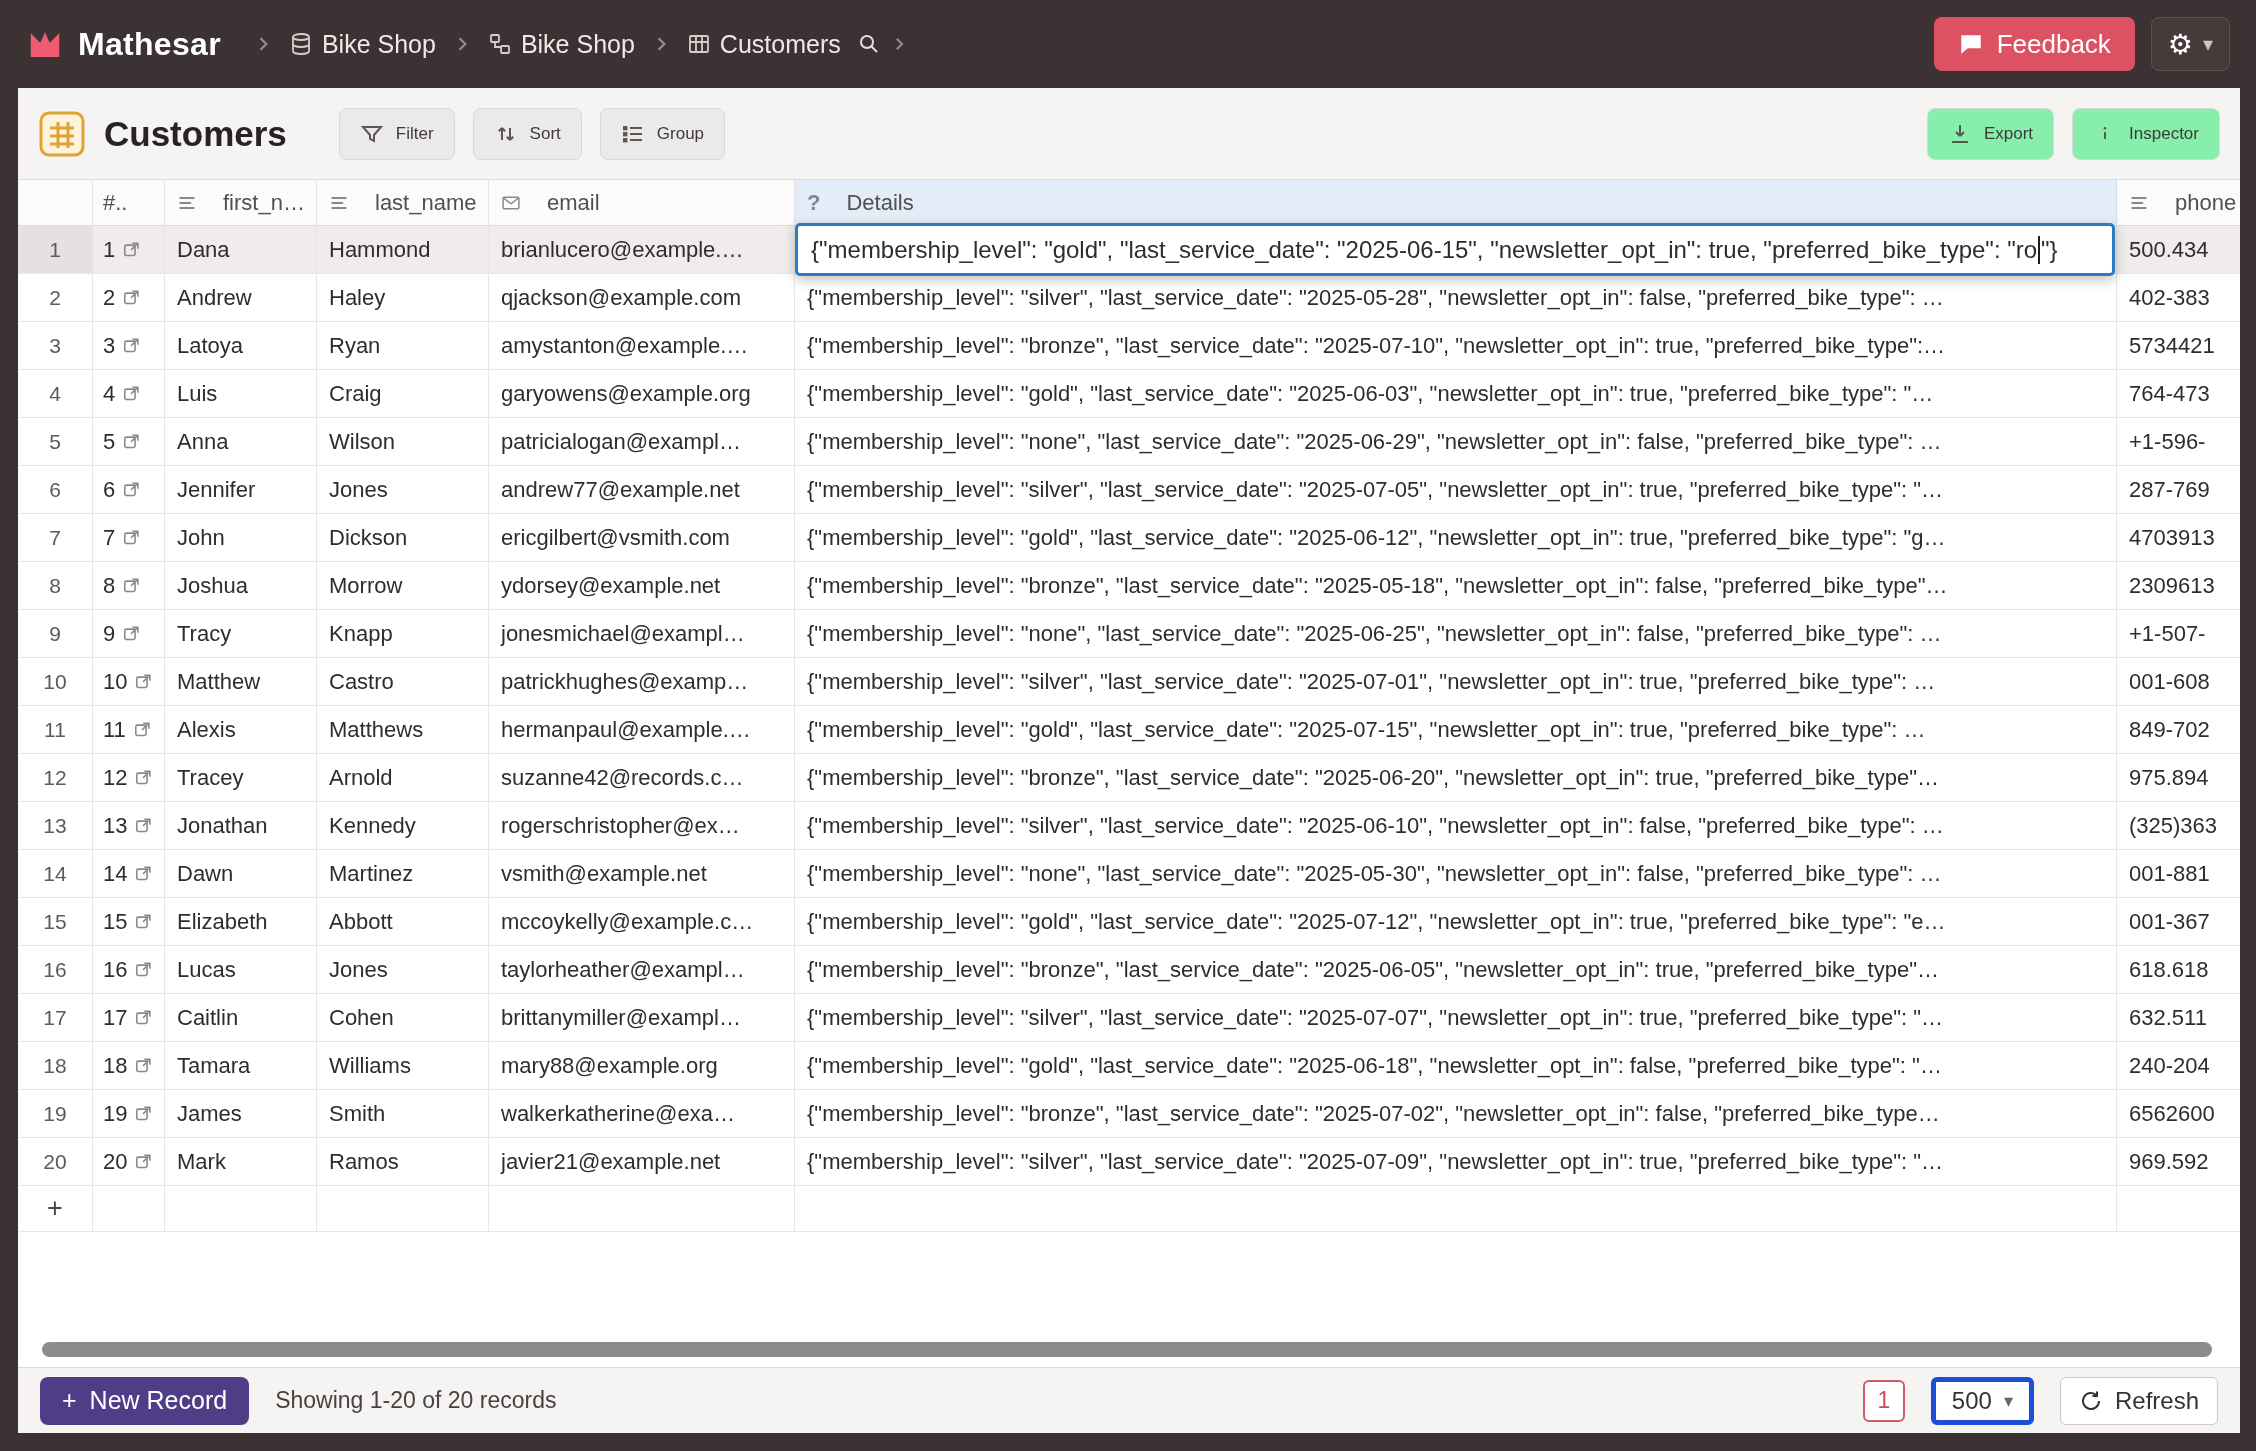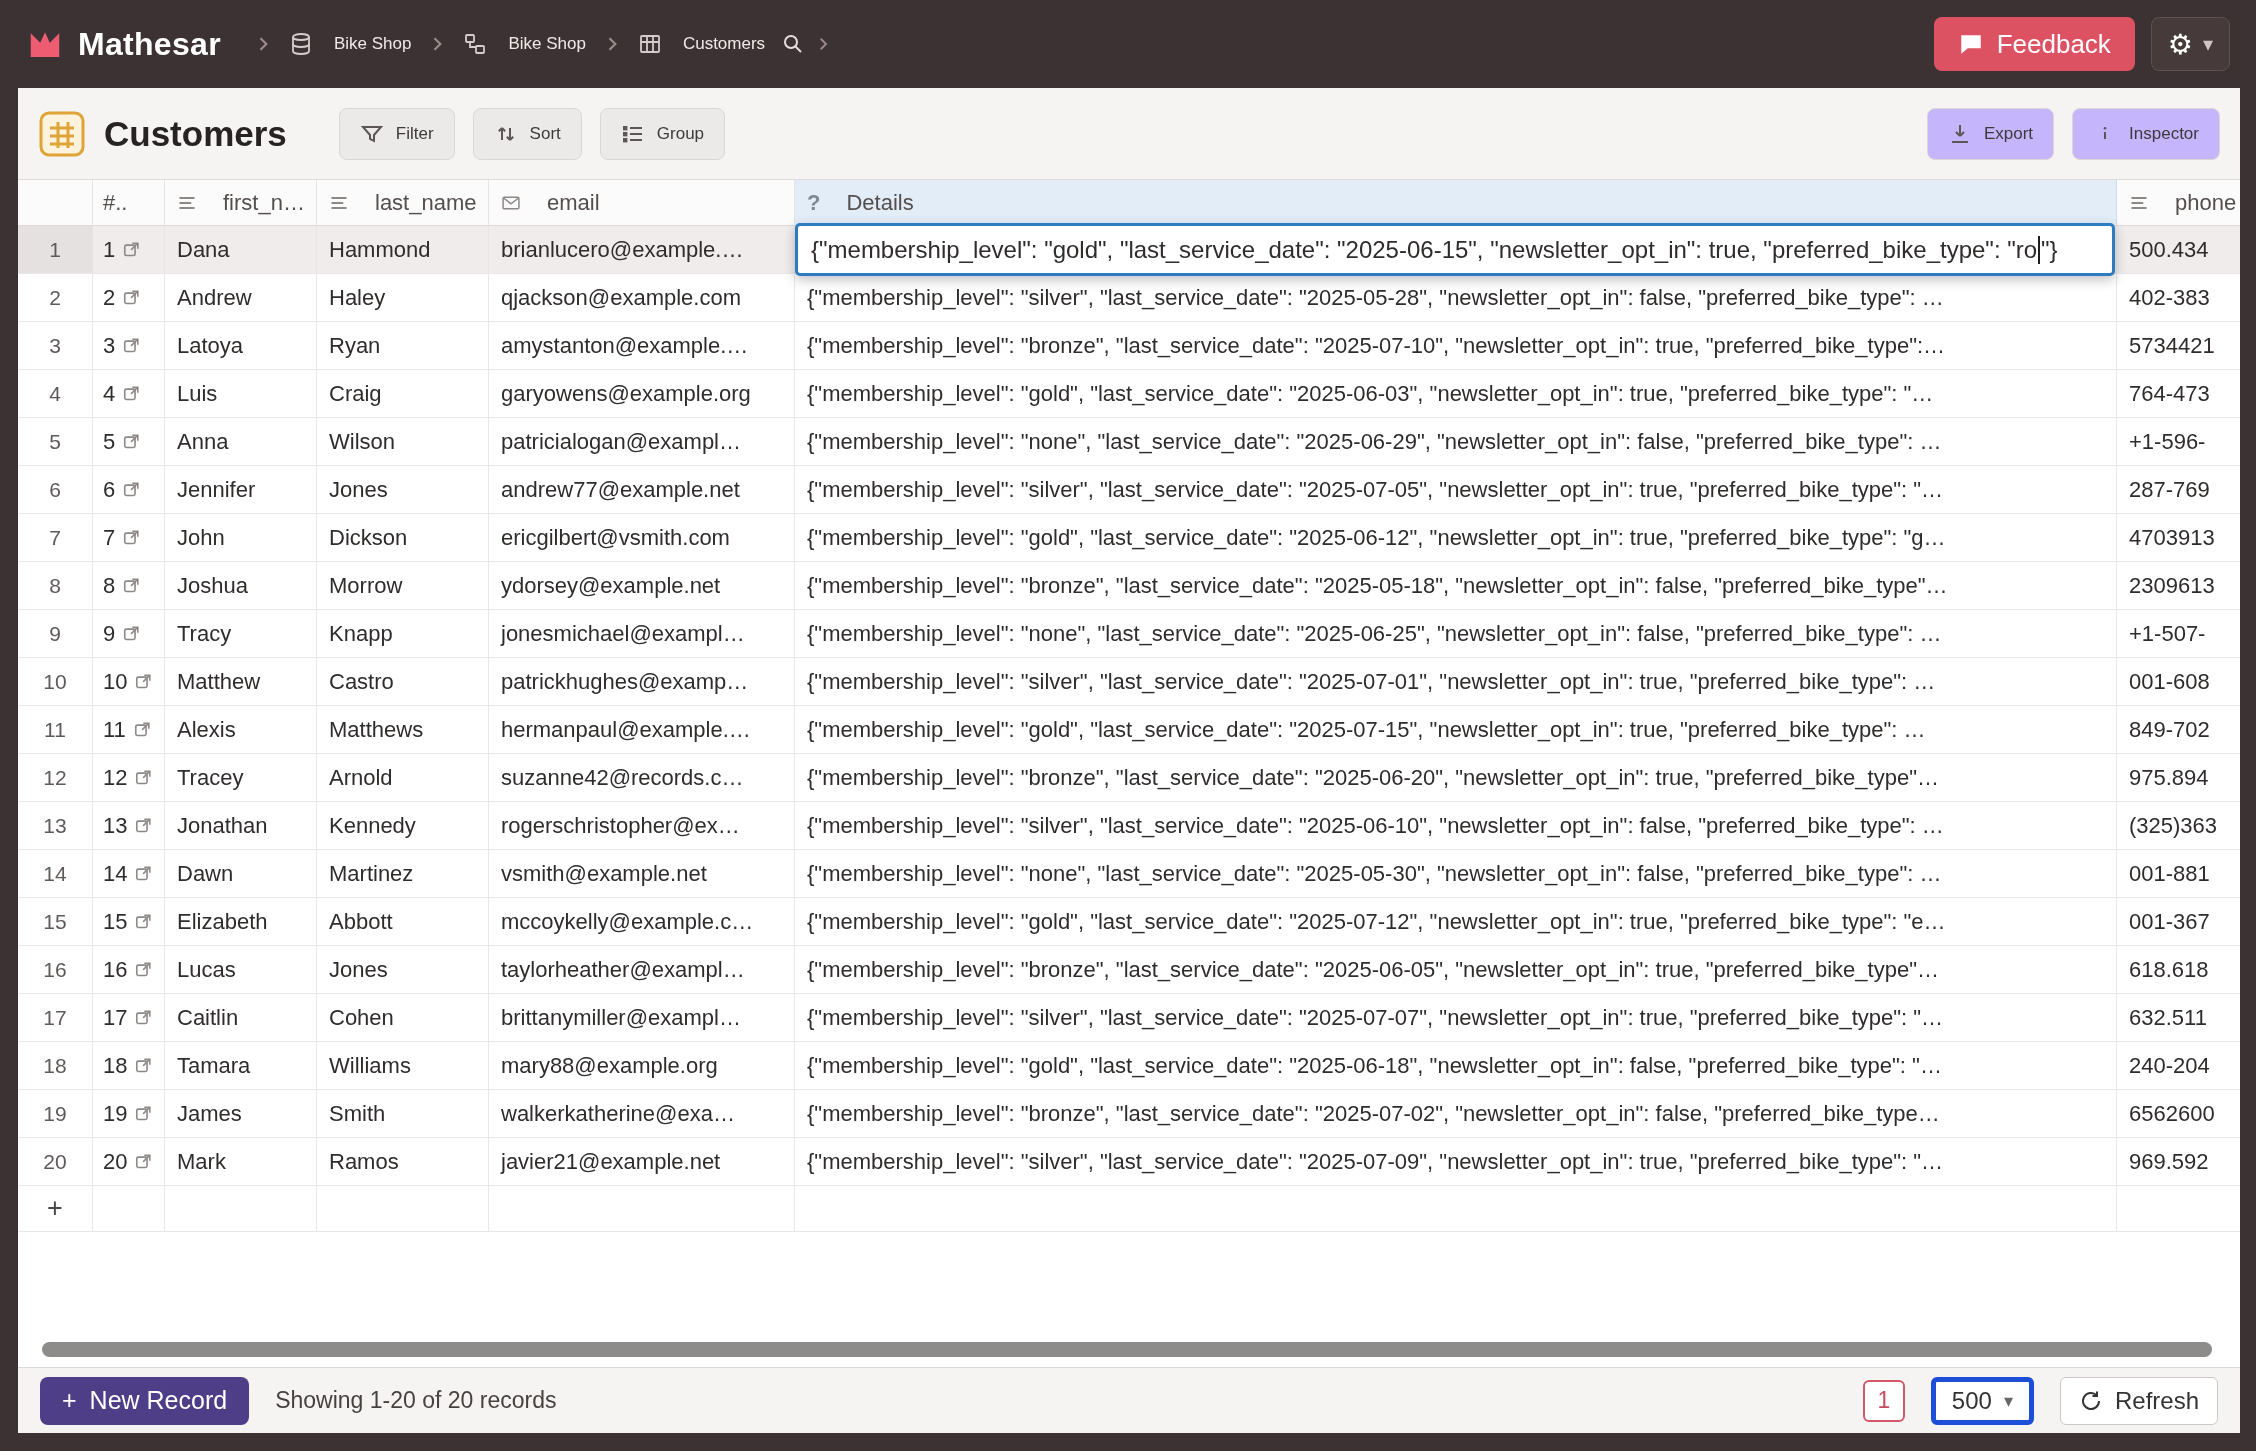--- a/index.html
+++ b/index.html
@@ -6,36 +6,36 @@
   html,body { width:2256px; height:1451px; }
   body { font-family:"Liberation Sans",sans-serif; background:#3d3233; position:relative; overflow:hidden; }
   svg { display:block; flex:none; }
   button { font-family:inherit; }
 
   
   .topbar { height:88px; display:flex; align-items:center; padding:0 26px; gap:16px; color:#fff; }
   .brand { display:flex; align-items:center; gap:14px; margin-right:16px; }
   .brand-name { font-size:32px; font-weight:700; letter-spacing:.3px; }
   .sep-icon { color:#9b8b8b; }
-  .crumb { display:flex; align-items:center; gap:21px; color:#efe9e8; font-size:17px; cursor:pointer; }
+  .crumb { display:flex; align-items:center; gap:9px; color:#efe9e8; font-size:25px; cursor:pointer; }
   .crumb .ci { color:#d6cccb; }
   .search-ctl { display:flex; align-items:center; gap:9px; color:#e6dedd; cursor:pointer; }
   .spacer { flex:1; }
   .feedback-btn { flex:none; background:#dd5263; color:#fff; border:none; border-radius:8px; height:54px; padding:0 24px; font-size:26px; display:flex; align-items:center; gap:13px; cursor:pointer; }
   .settings-btn { flex:none; background:#463a3b; border:1px solid #60514f; border-radius:8px; height:54px; padding:0 16px; color:#fff; display:flex; align-items:center; gap:10px; font-size:28px; cursor:pointer; }
   .settings-btn .dd { color:#cfc5c4; font-size:20px; }
 
   
   .content { position:absolute; top:88px; left:18px; right:16px; bottom:18px; background:#fff; overflow:hidden; }
 
   
   .toolbar { height:92px; background:#f6f4f3; display:flex; align-items:center; gap:18px; padding:0 20px; border-bottom:1px solid #e0dcdb; }
   .page-title { font-size:35px; font-weight:700; color:#262322; margin-right:34px; }
   .tb-btn { height:52px; border-radius:8px; border:1px solid #dcd7d6; background:#eceae9; color:#3e3a39; font-size:17px; display:flex; align-items:center; gap:12px; padding:0 20px; cursor:pointer; }
-  .tb-btn.light { background:#c4b5fd; }
+  .tb-btn.light { background:#86efac; }
   .tb-btn .ic { color:#5c5655; }
 
   
   .gridwrap { overflow:hidden; }
   .grid { width:2400px; font-size:22px; color:#2f2c2b; }
   .thead { display:flex; height:46px; background:#fcfbfb; border-bottom:1px solid #dedad9; color:#544e4d; }
   .th { display:flex; align-items:center; gap:26px; padding:0 12px; border-right:1px solid #e6e3e2; white-space:nowrap; overflow:hidden; }
   .th .ic { color:#8d8786; }
   .q-ic { color:#7d8894; font-size:22px; font-weight:700; }
   .tr { display:flex; height:48px; border-bottom:1px solid #eae7e6; background:#fff; }

